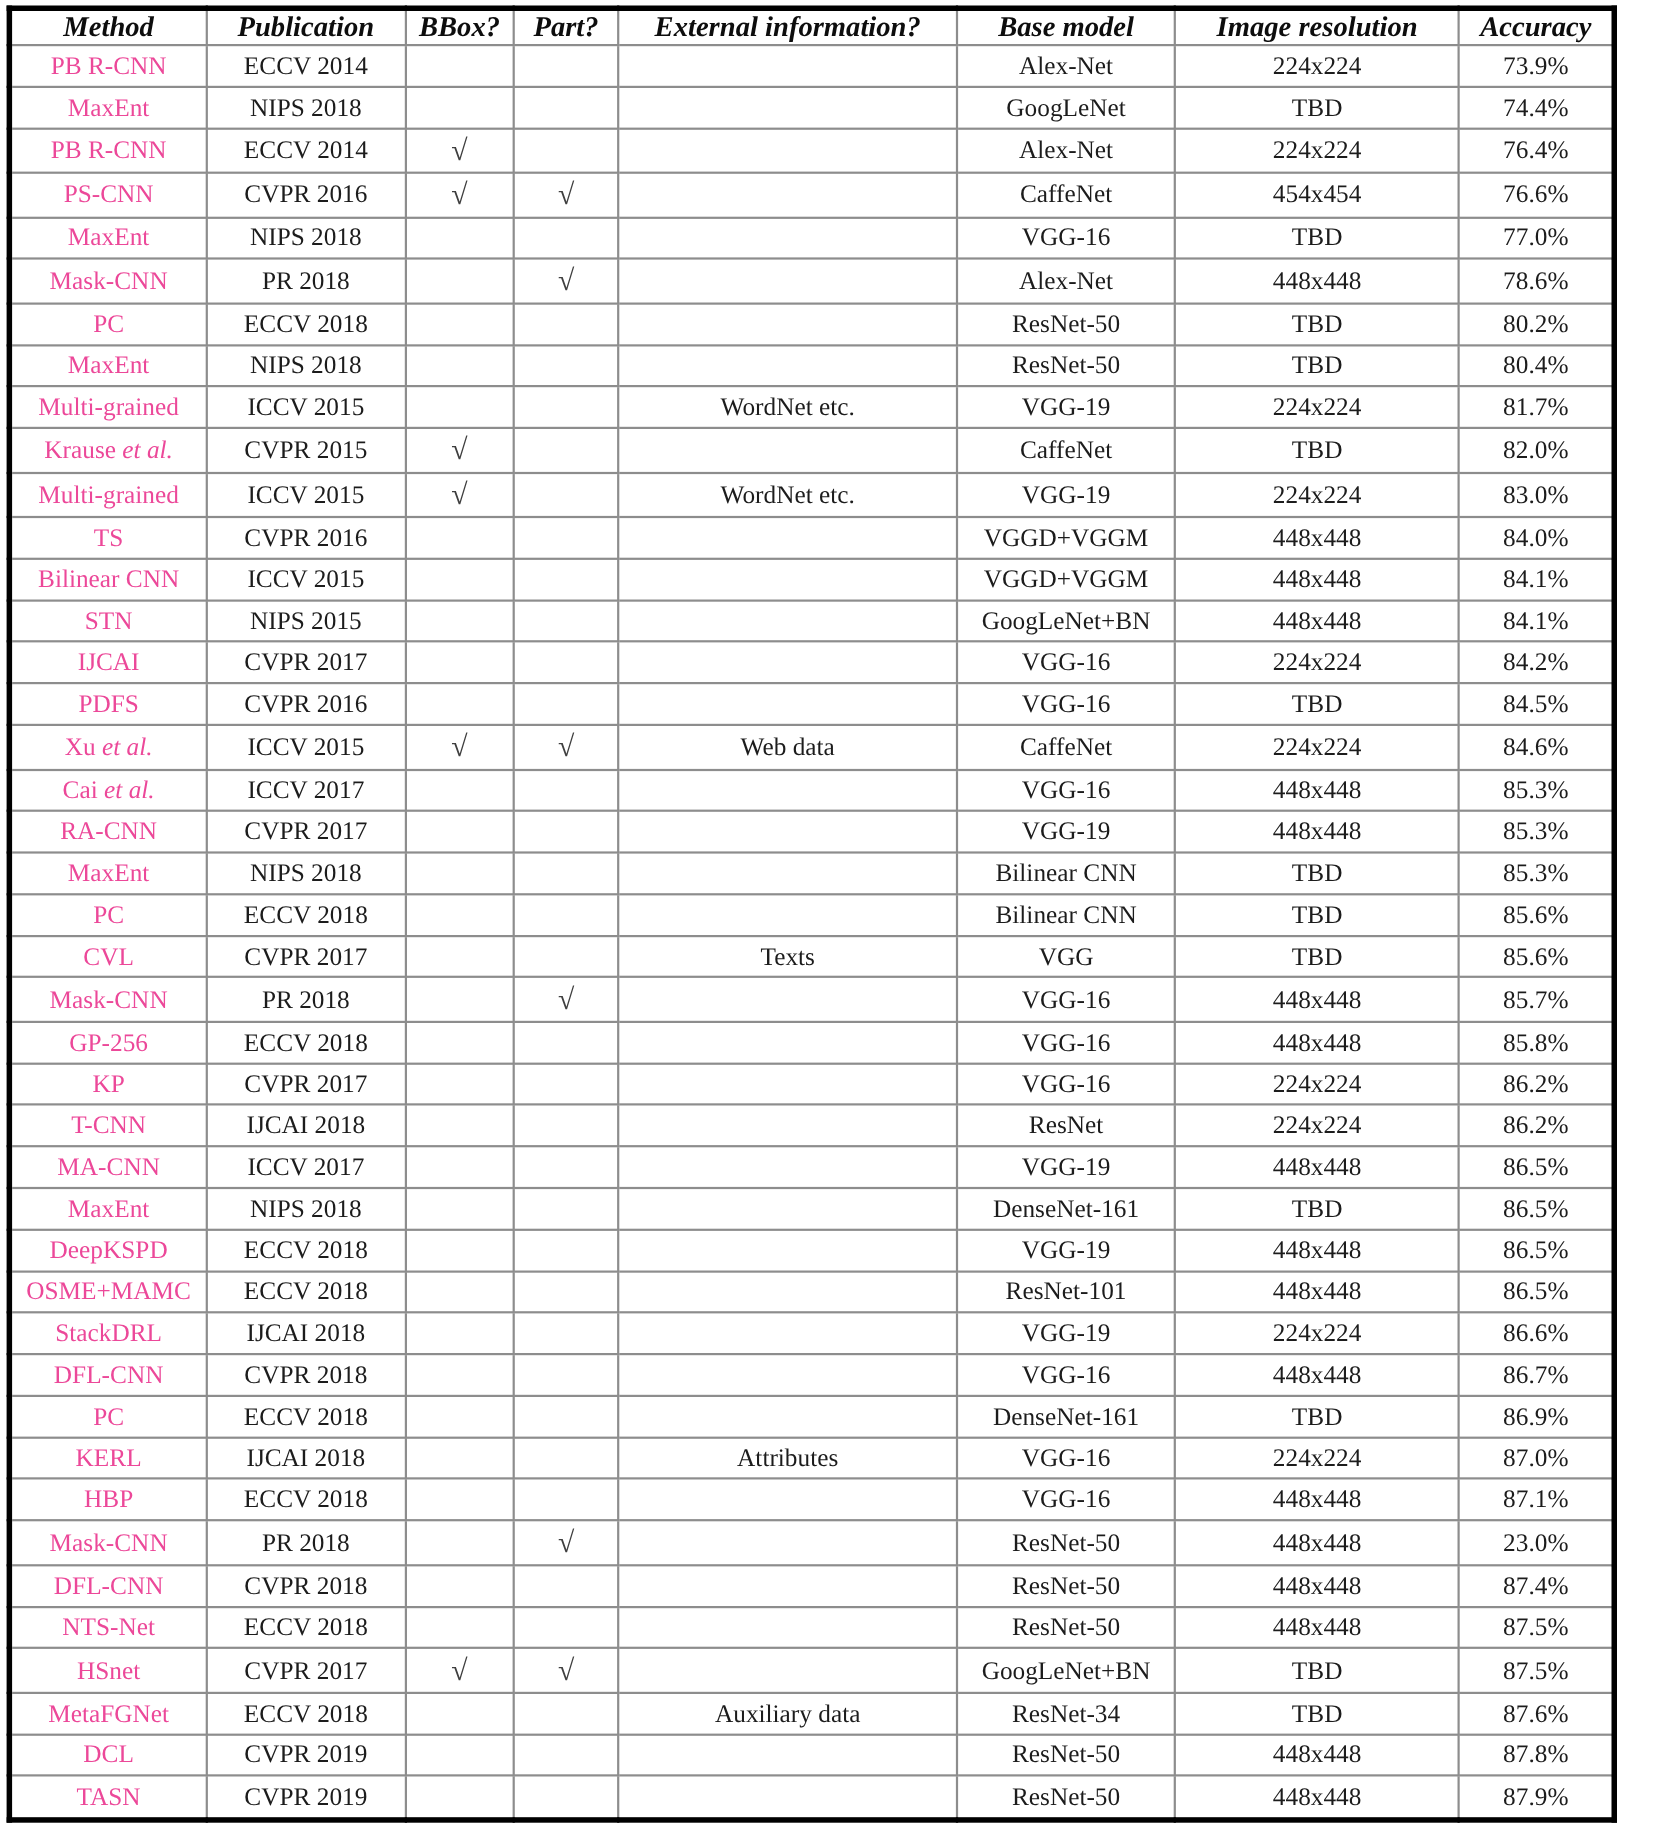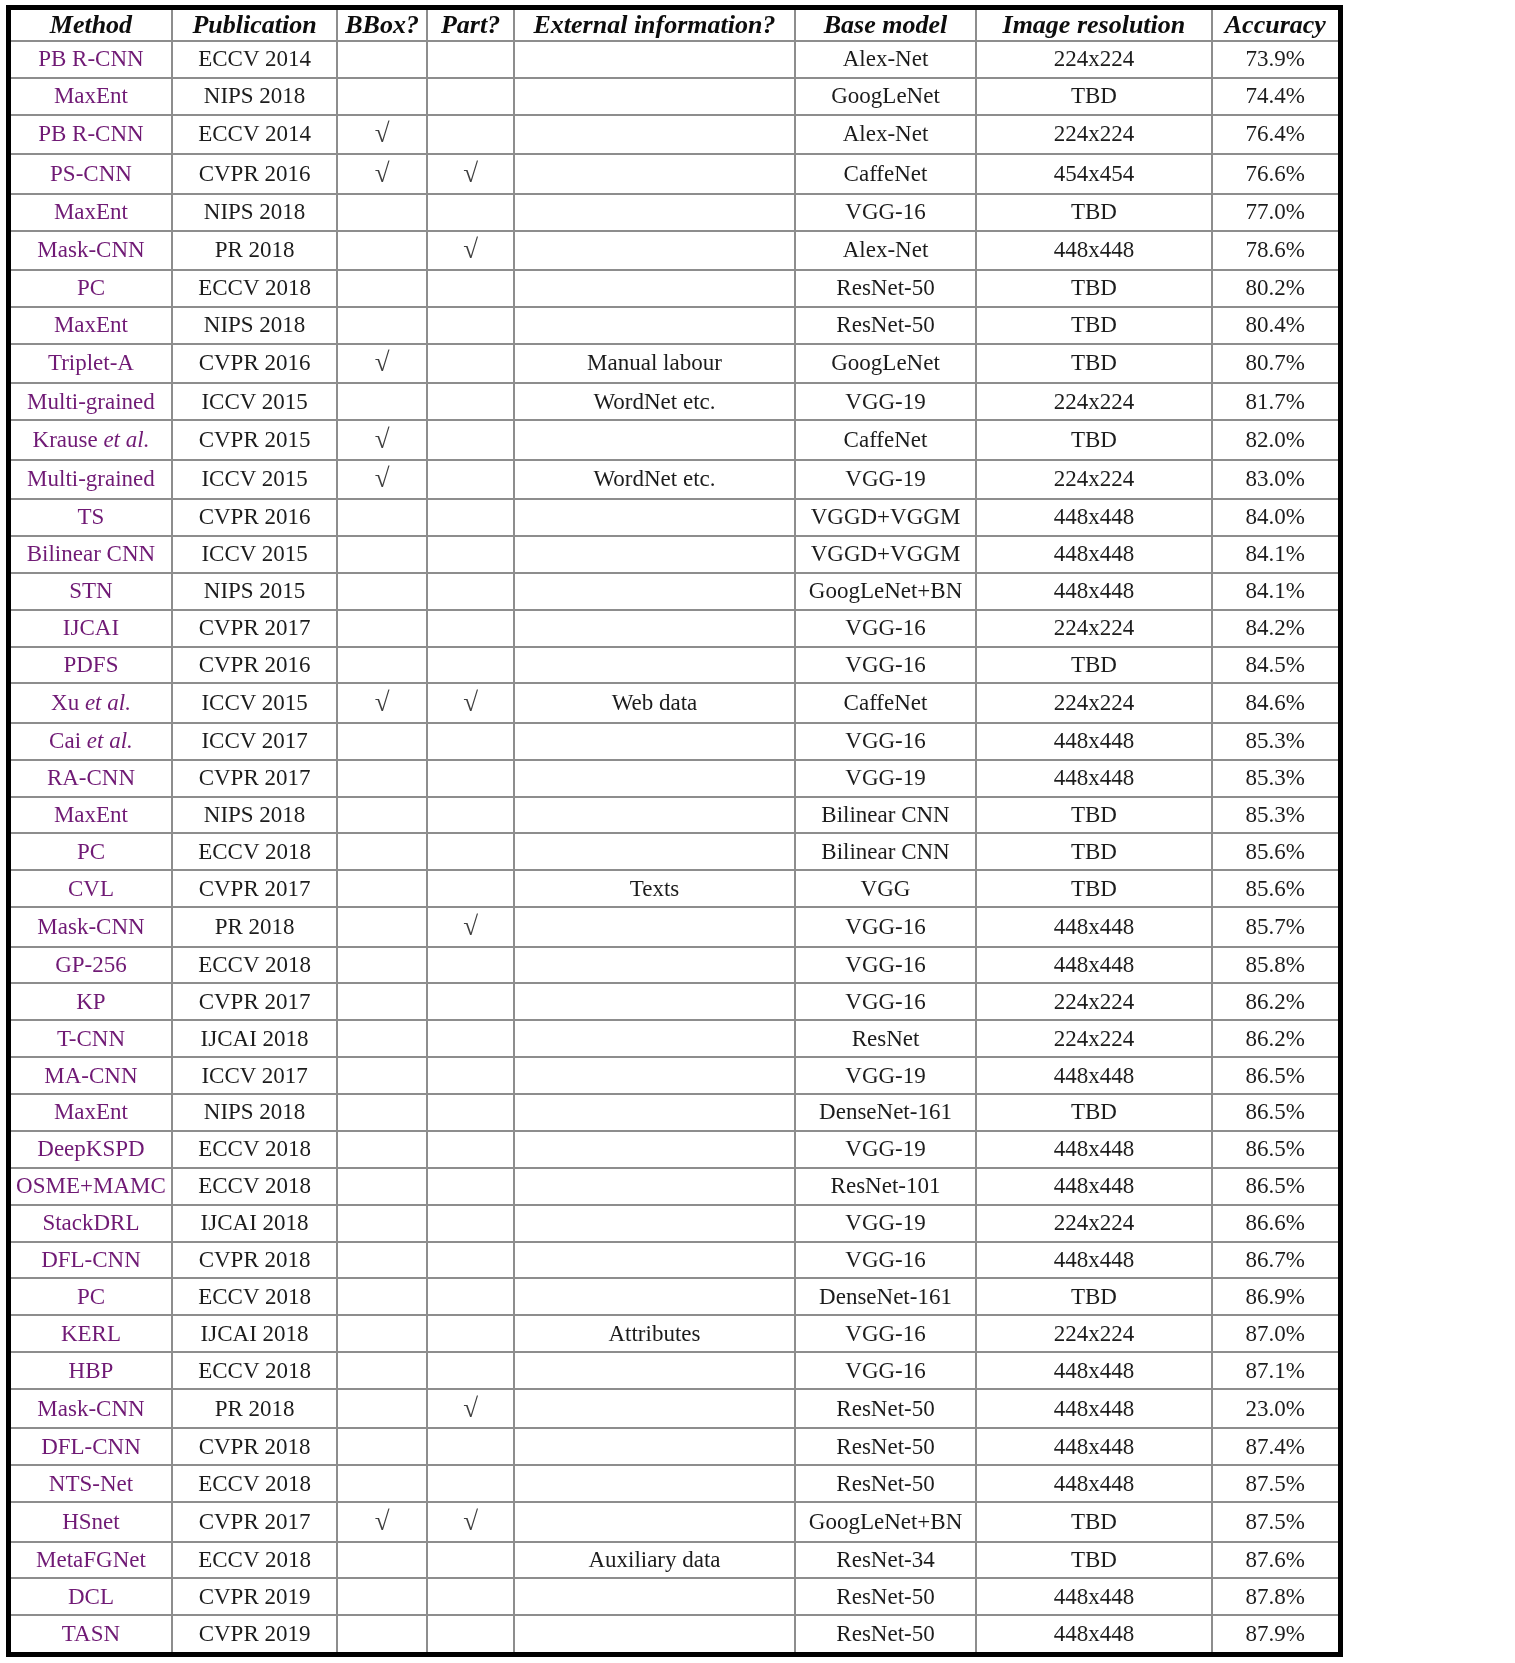--- a/index.html
+++ b/index.html
@@ -7,21 +7,21 @@
     padding: 0;
     width: 1515px;
     height: 1663px;
     background: #ffffff;
     font-family: "Liberation Serif", "DejaVu Serif", serif;
   }
   .table-wrap {
     position: absolute;
     left: 6px;
     top: 5px;
-    width: 1337px;
+    width: 1464px;
     height: 1652px;
   }
   table.results {
     width: 100%;
     height: 100%;
     border-collapse: collapse;
     table-layout: fixed;
     border: 5px solid #000000;
     background: #ffffff;
   }
@@ -37,21 +37,21 @@
     font-style: italic;
     font-weight: bold;
     font-size: 26px;
     color: #0d0d0d;
   }
   td {
     font-size: 23px;
     color: #1c1c1c;
   }
   td.method .mlink {
-    color: #701a75;
+    color: #ec4899;
     cursor: pointer;
   }
   .etal { font-style: italic; }
   .check {
     font-size: 27px;
     color: #3f3f3f;
     line-height: 1;
   }
 </style>
 </head>
@@ -156,30 +156,20 @@
           <td class="method"><span class="mlink"><span>MaxEnt</span></span></td>
           <td>NIPS 2018</td>
           <td></td>
           <td></td>
           <td></td>
           <td>ResNet-50</td>
           <td>TBD</td>
           <td>80.4%</td>
         </tr>
         <tr>
-          <td class="method"><span class="mlink"><span>Triplet-A</span></span></td>
-          <td>CVPR 2016</td>
-          <td><span class="check">√</span></td>
-          <td></td>
-          <td>Manual labour</td>
-          <td>GoogLeNet</td>
-          <td>TBD</td>
-          <td>80.7%</td>
-        </tr>
-        <tr>
           <td class="method"><span class="mlink"><span>Multi-grained</span></span></td>
           <td>ICCV 2015</td>
           <td></td>
           <td></td>
           <td>WordNet etc.</td>
           <td>VGG-19</td>
           <td>224x224</td>
           <td>81.7%</td>
         </tr>
         <tr>

